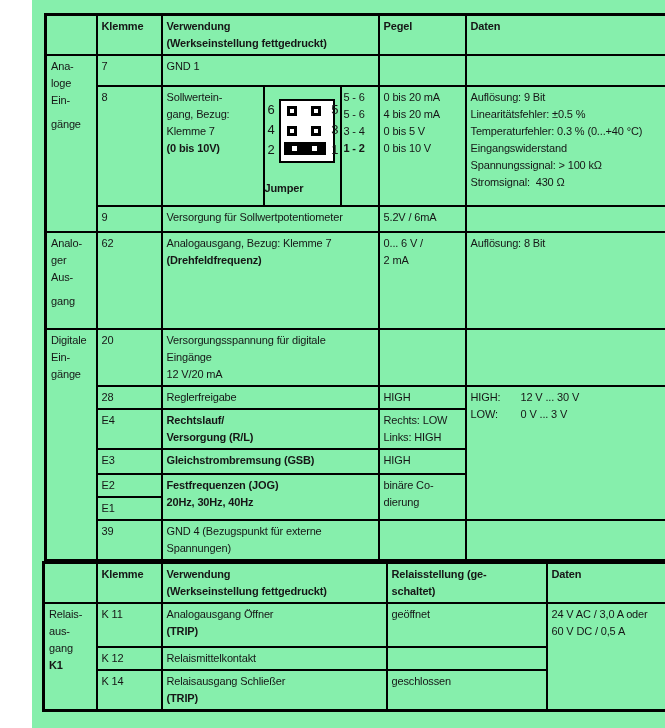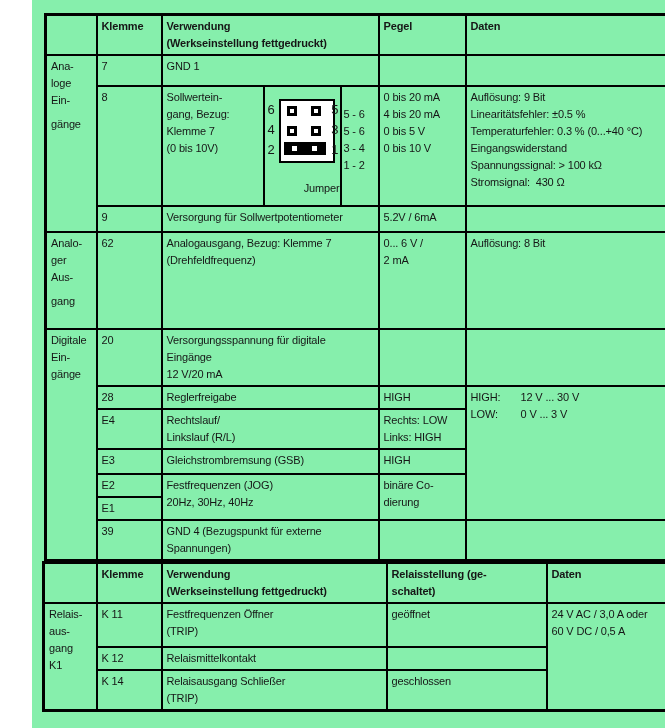--- a/index.html
+++ b/index.html
@@ -6,35 +6,35 @@
   body{width:665px;height:728px;font-family:"Liberation Sans",sans-serif;color:#161616;}
   .page{position:relative;width:665px;height:728px;background:#86efac;overflow:hidden;margin-left:32px;}
   table{border-collapse:collapse;table-layout:fixed;border:3px solid #000;}
   #t1{position:absolute;left:12px;top:13px;width:641px;}
   #t2{position:absolute;left:10px;top:561px;width:633px;}
   td,th{border:2px solid #000;vertical-align:top;padding:2px 4px;font-size:11px;
         line-height:17px;letter-spacing:-0.15px;text-align:left;font-weight:normal;
         overflow:hidden;}
   th{font-weight:bold;}
   .ln{white-space:pre;}
-  .b{font-weight:normal;}
+  .b{font-weight:bold;}
   .gap{margin-top:7px;}
   
   .jcell{padding:0;position:relative;}
   .jwrap{position:relative;width:100%;height:116px;}
   .jbox{position:absolute;left:14px;top:12px;width:52px;height:60px;border:2px solid #000;background:#fff;}
   .pin{position:absolute;width:10px;height:10px;border:3px solid #000;box-sizing:border-box;background:#fff;}
   .p-tl{left:6px;top:5px;} .p-tr{left:30px;top:5px;}
   .p-ml{left:6px;top:25px;} .p-mr{left:30px;top:25px;}
   .jbar{position:absolute;left:3px;top:41px;width:42px;height:13px;background:#000;}
   .jpin{position:absolute;width:5px;height:5px;background:#fff;top:4px;}
   .jpin1{left:8px;} .jpin2{left:28px;}
   .jnums{position:absolute;top:13px;font-size:13px;line-height:20px;letter-spacing:0;}
   .jnl{left:3px;} .jnr{right:1px;}
-  .jlabel{position:absolute;bottom:6px;left:0;width:100%;text-align:right;font-size:11px;}
+  .jlabel{position:absolute;bottom:6px;left:0;width:100%;text-align:left;font-size:11px;font-weight:bold;}
   
   .kv .lbl{display:inline-block;width:50px;}
 </style>
 </head>
 <body>
 
 <div class="page">
 
   <table id="t1">
     <colgroup>
@@ -98,21 +98,21 @@
             </div>
           </div>
           <div class="jnums jnr">
             <div>5</div>
             <div>3</div>
             <div>1</div>
           </div>
           <div class="jlabel">Jumper</div>
         </div>
       </td>
-      <td style="padding:19px 2px">
+      <td style="padding:2px 2px">
         <div class="ln">5 - 6</div>
         <div class="ln">5 - 6</div>
         <div class="ln">3 - 4</div>
         <div class="ln b">1 - 2</div>
       </td>
       <td>
         <div class="ln">0 bis 20 mA</div>
         <div class="ln">4 bis 20 mA</div>
         <div class="ln">0 bis 5 V</div>
         <div class="ln">0 bis 10 V</div>
@@ -176,21 +176,21 @@
       <td rowspan="5" class="kv">
         <div class="ln"><span class="lbl">HIGH:</span><span>12 V ... 30 V</span></div>
         <div class="ln"><span class="lbl">LOW:</span><span>0 V ... 3 V</span></div>
       </td>
     </tr>
 
     <tr style="height:38px">
       <td>E4</td>
       <td colspan="3">
         <div class="ln b">Rechtslauf/</div>
-        <div class="ln b">Linkslauf (R/L)</div>
+        <div class="ln b">Versorgung (R/L)</div>
       </td>
       <td>
         <div class="ln">Rechts: LOW</div>
         <div class="ln">Links: HIGH</div>
       </td>
     </tr>
 
     <tr style="height:25px">
       <td>E3</td>
       <td colspan="3" class="b">Gleichstrombremsung (GSB)</td>
@@ -251,21 +251,21 @@
 
     <tr style="height:44px">
       <td rowspan="3">
         <div class="ln">Relais-</div>
         <div class="ln">aus-</div>
         <div class="ln">gang</div>
         <div class="ln b">K1</div>
       </td>
       <td>K 11</td>
       <td>
-        <div class="ln">Festfrequenzen Öffner</div>
+        <div class="ln">Analogausgang Öffner</div>
         <div class="ln b">(TRIP)</div>
       </td>
       <td>geöffnet</td>
       <td rowspan="3">
         <div class="ln">24 V AC / 3,0 A oder</div>
         <div class="ln">60 V DC / 0,5 A</div>
       </td>
     </tr>
 
     <tr style="height:22px">

